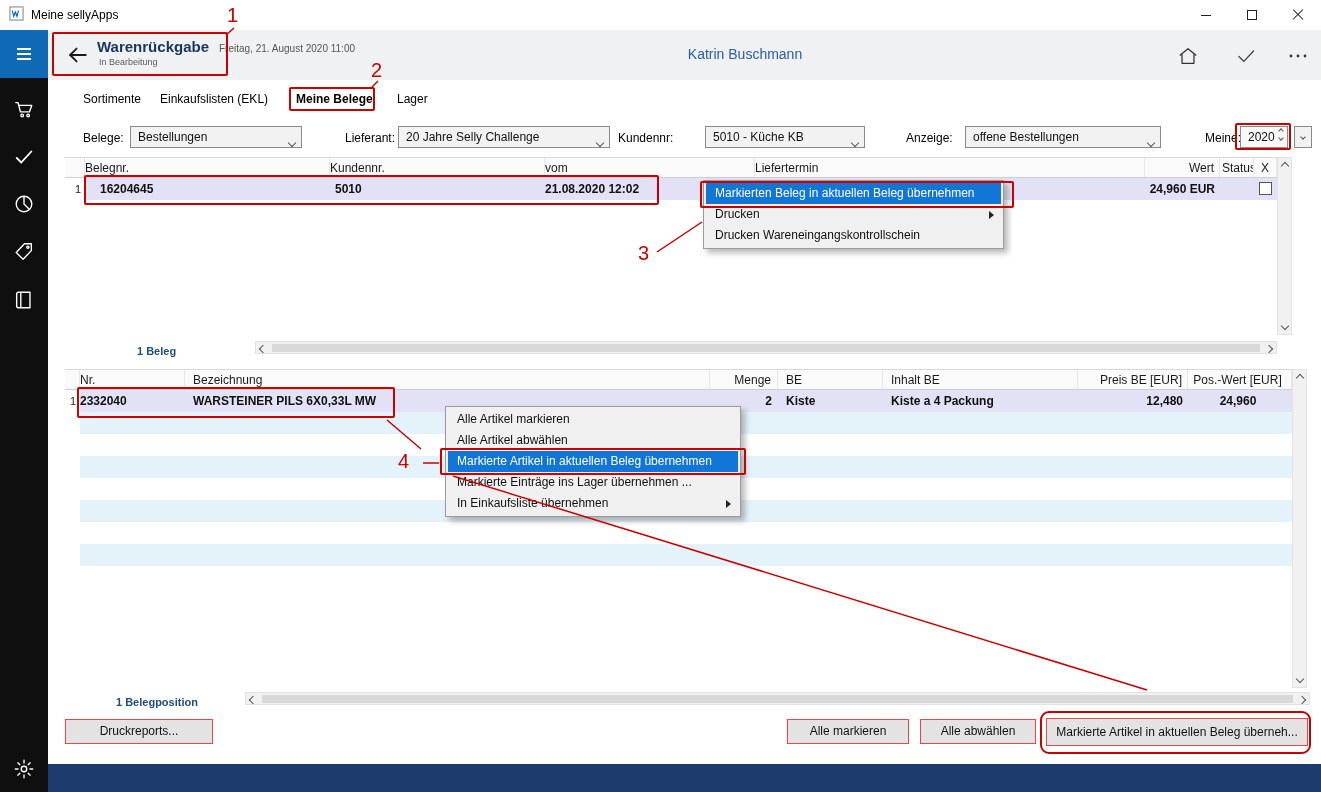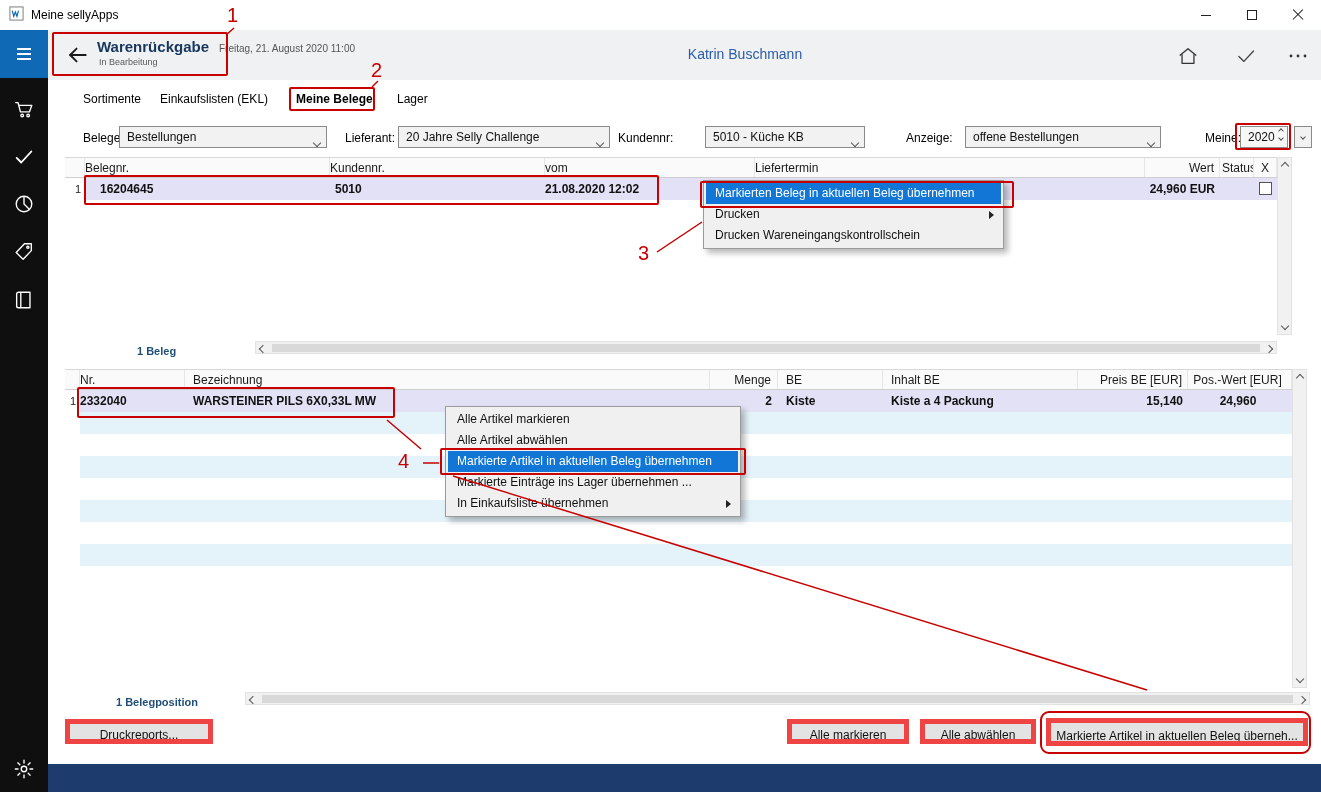--- a/index.html
+++ b/index.html
@@ -95,21 +95,21 @@
 
   
   .ctxmenu{position:absolute;background:#f0f0f0;border:1px solid #9b9b9b;
            box-shadow:4px 4px 6px rgba(0,0,0,0.28);padding:2px;z-index:20;font-size:12px}
   .mi{height:21px;line-height:21px;padding:0 26px 0 9px;white-space:nowrap;color:#111;position:relative}
   .mi.hl{background:#1176d5;color:#fff}
   .sub-arrow{position:absolute;right:7px;top:6.5px;width:0;height:0;
              border-left:5px solid #222;border-top:4px solid transparent;border-bottom:4px solid transparent}
 
   
-  .btn{position:absolute;height:25px;background:#e3e3e3;border:5px solid #ef4444;font-size:12px;
+  .btn{position:absolute;height:25px;background:#e3e3e3;border:1px solid #ef4444;font-size:12px;
        text-align:center;line-height:23px;overflow:hidden;white-space:nowrap;padding:0 4px}
 
   .bottom-bar{position:absolute;left:48px;top:764px;width:1273px;height:28px;background:#1d3b6c}
 
   
   .anno{position:absolute;border:2px solid #c80000;z-index:50;pointer-events:none;border-radius:2px}
   .anno.round{border-radius:9px}
   .anno-num{position:absolute;color:#c80000;font-size:20px;z-index:51;pointer-events:none}
   .anno-svg{position:absolute;left:0;top:0;z-index:49;pointer-events:none}
 </style>
@@ -213,21 +213,21 @@
         </svg>
     </div>
   </div>
 
   <div class="tab" style="left:83px">Sortimente</div>
   <div class="tab" style="left:160px">Einkaufslisten (EKL)</div>
   <div class="tab active" style="left:296px">Meine Belege</div>
   <div class="tab" style="left:397px">Lager</div>
 
   <span class="flabel" style="left:83px">Belege:</span>
-  <div class="combo" style="left:119px;width:208px">
+  <div class="combo" style="left:130px;width:172px">
     <span>Bestellungen</span>
     <span class="combo-arrow"><span class="chev down"></span></span>
   </div>
 
   <span class="flabel" style="left:345px">Lieferant:</span>
   <div class="combo" style="left:398px;width:212px">
     <span>20 Jahre Selly Challenge</span>
     <span class="combo-arrow"><span class="chev down"></span></span>
   </div>
 
@@ -312,21 +312,21 @@
       <div class="c p-preis">Preis BE [EUR]</div>
       <div class="c p-pos">Pos.-Wert [EUR]</div>
     </div>
     <div class="t-row sel">
       <div class="c p-rn rn">1</div>
       <div class="c p-nr bold">2332040</div>
       <div class="c p-bez bold">WARSTEINER PILS 6X0,33L MW</div>
       <div class="c p-menge bold">2</div>
       <div class="c p-be bold">Kiste</div>
       <div class="c p-inhalt bold">Kiste a 4 Packung</div>
-      <div class="c p-preis bold">15,140</div>
+      <div class="c p-preis bold">12,480</div>
       <div class="c p-pos bold">24,960</div>
     </div>
     <div class="stripe blue"></div>
     <div class="stripe"></div>
     <div class="stripe blue"></div>
     <div class="stripe"></div>
     <div class="stripe blue"></div>
     <div class="stripe"></div>
     <div class="stripe blue"></div>
   </div>

